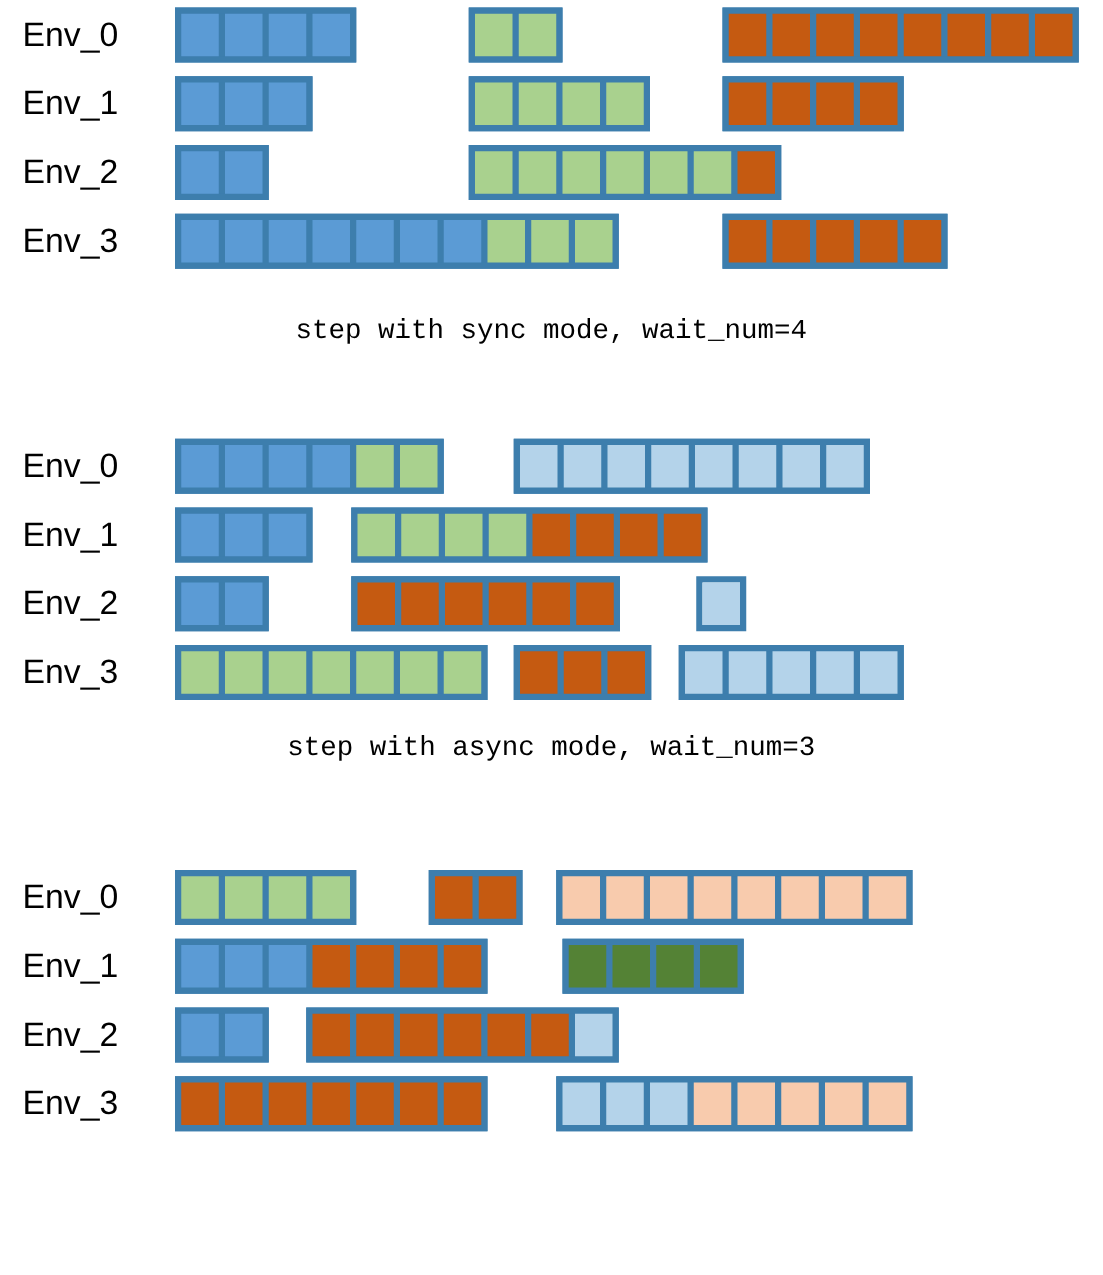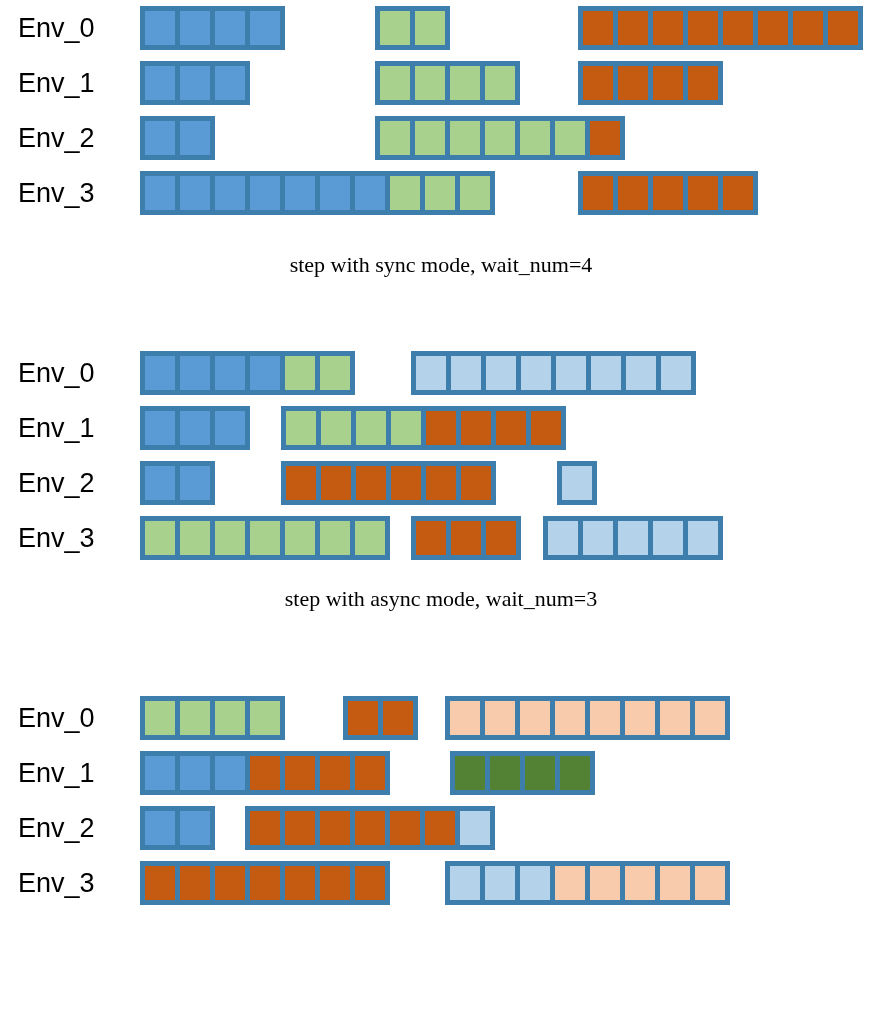--- a/index.html
+++ b/index.html
@@ -68,21 +68,21 @@
   .c-lightblue { background: #b4d3ea; }
   .c-peach     { background: #f8cbad; }
   .c-darkgreen { background: #548235; }
 
   .caption {
     position: absolute;
     width: 882px;
     text-align: center;
     font-size: 22px;
     color: #000000;
-    font-family: Liberation Serif, serif;
+    font-family: Liberation Mono, monospace;
   }
 </style>
 </head>
 <body>
 
 <div class="diagram" id="diagram">
     <div class="panel" style="top: 0px;">
       <div class="row">
         <div class="env-label">Env_0</div>
         <div class="block" style="left: 140px; width: 145px;">

